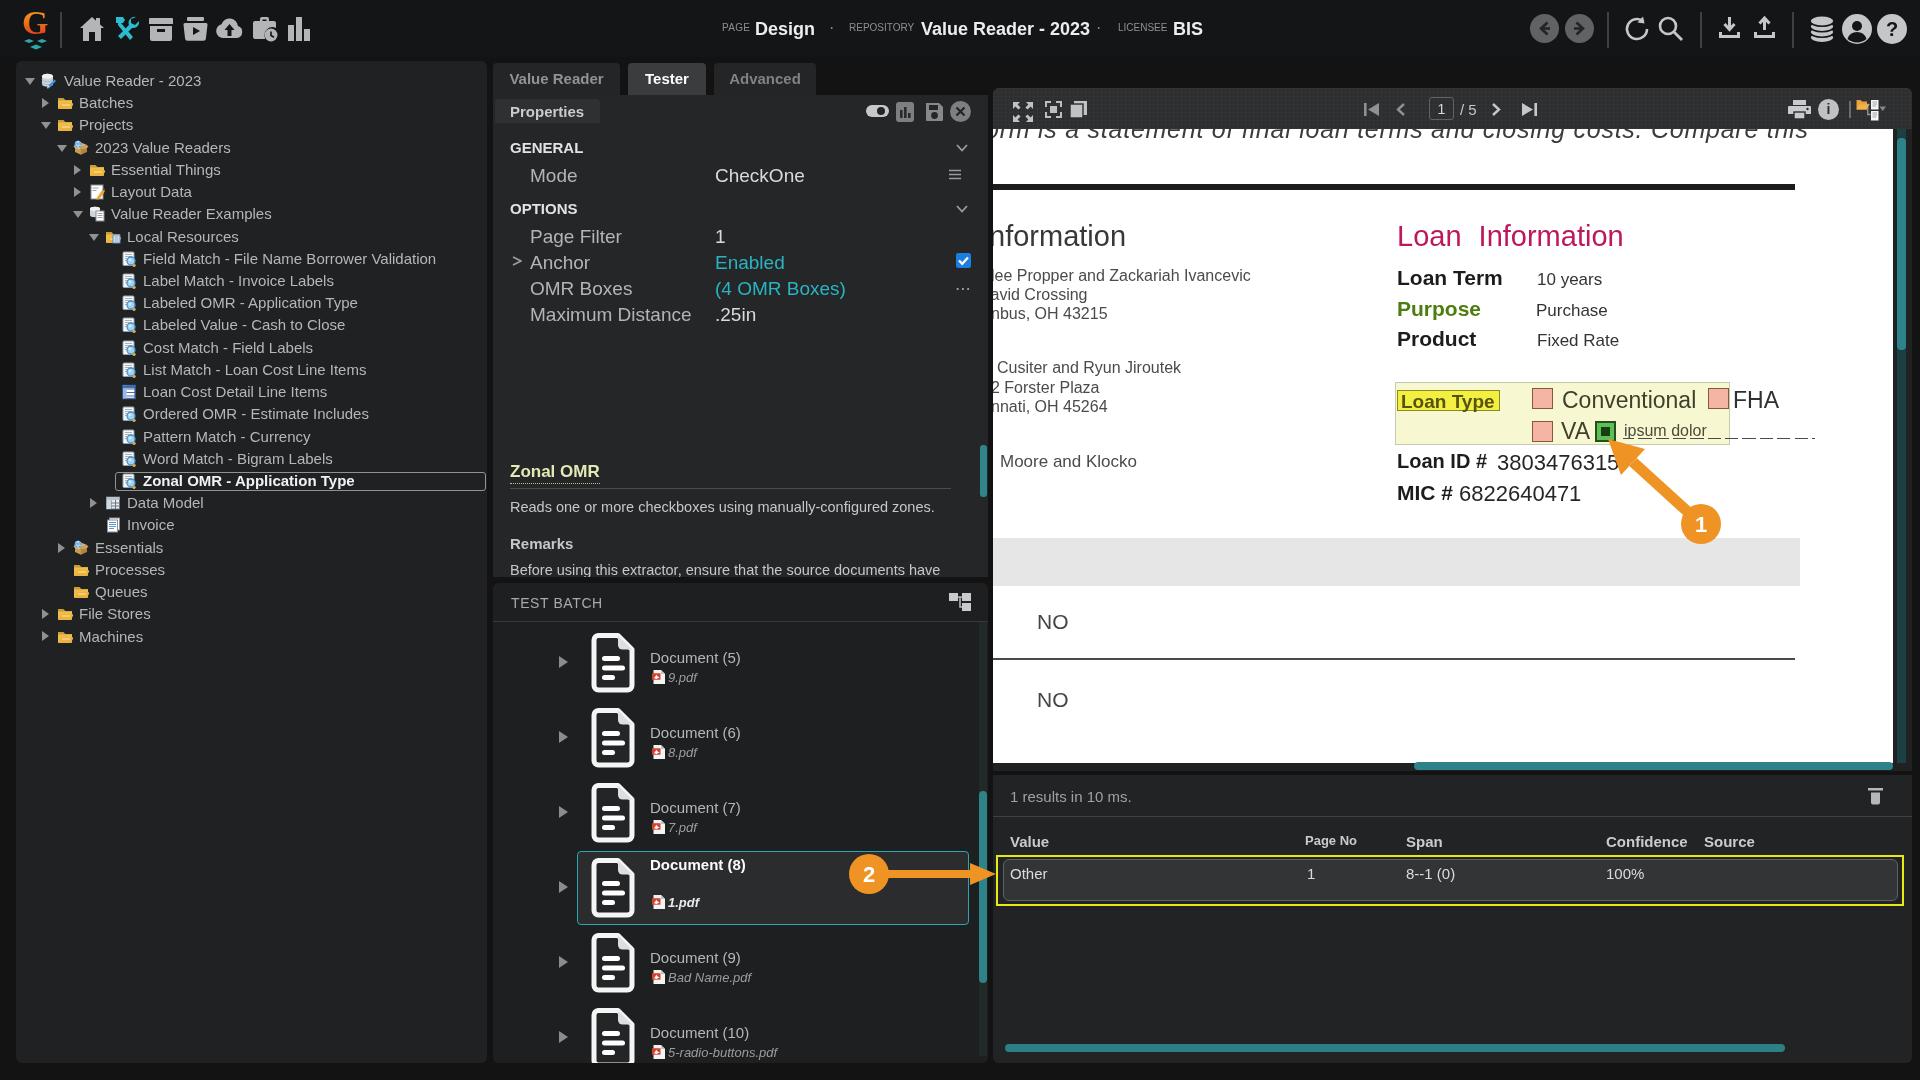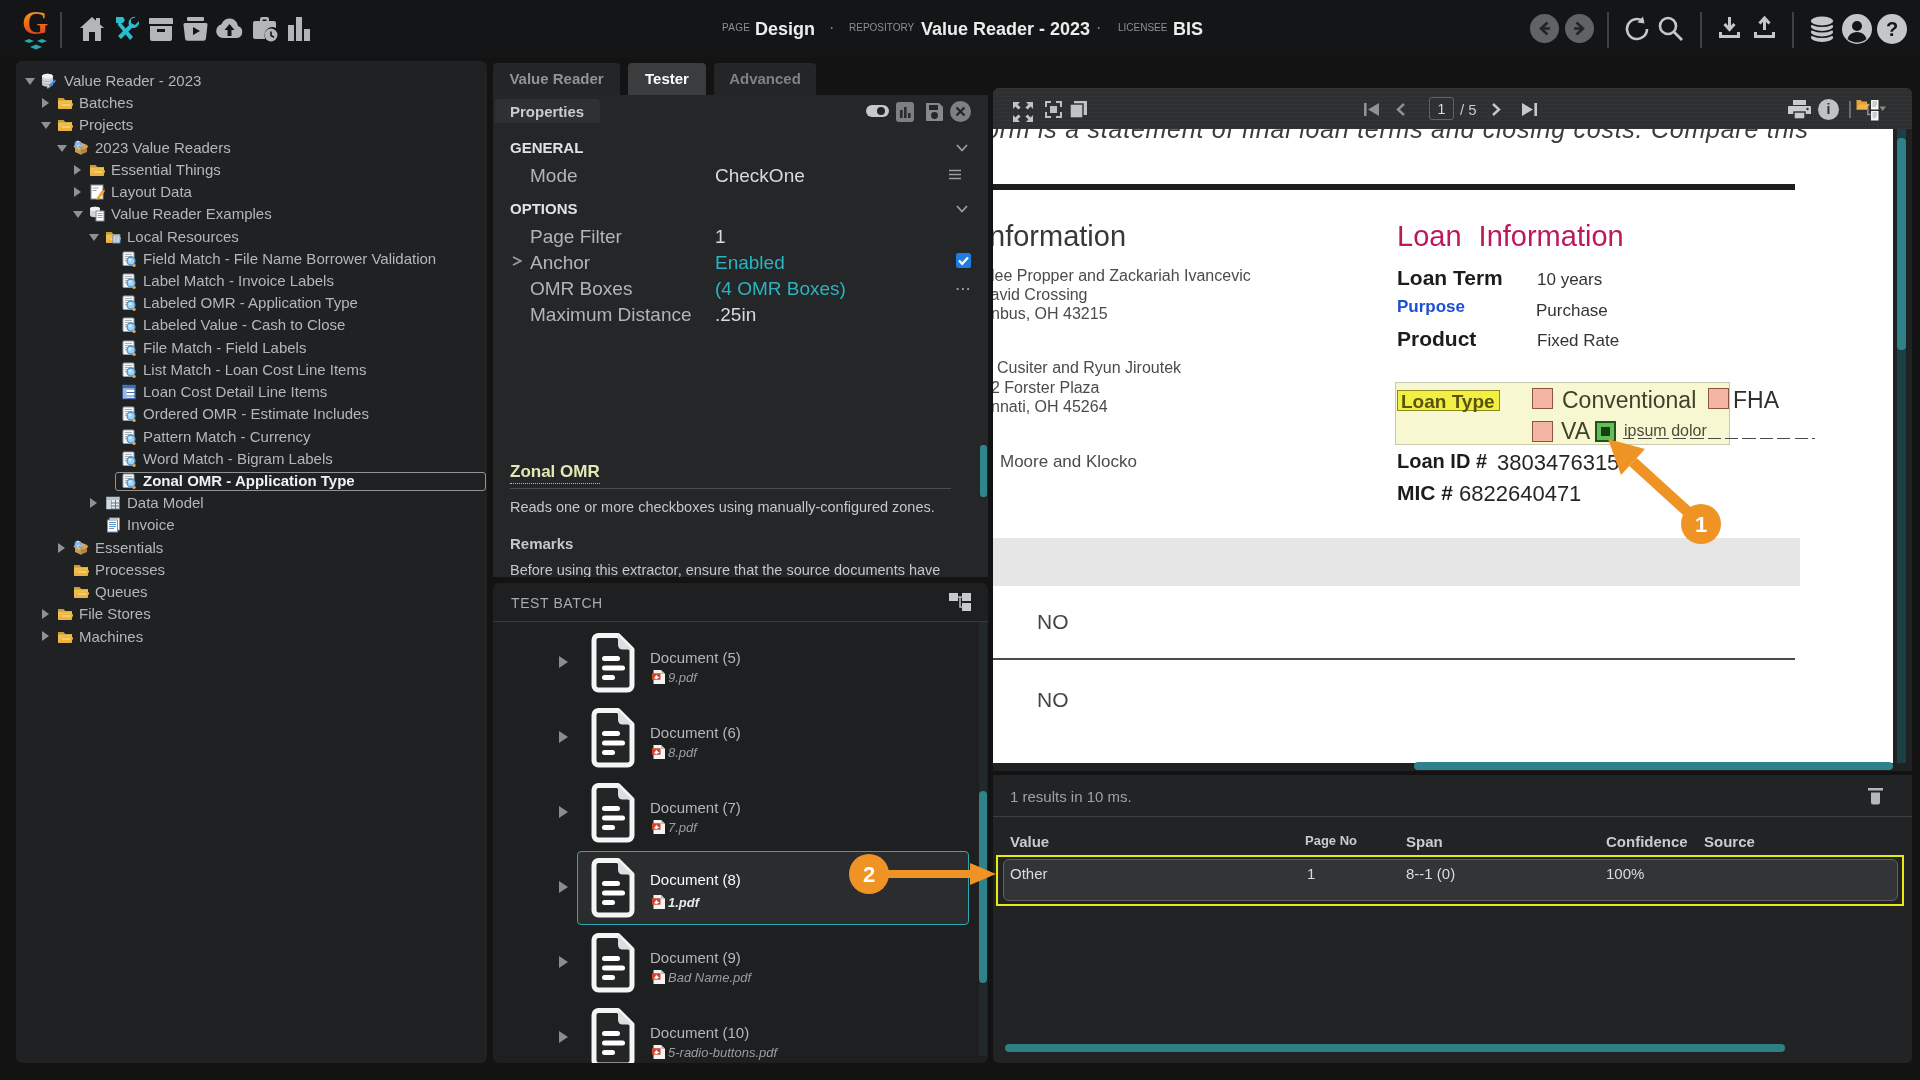--- a/index.html
+++ b/index.html
@@ -247,21 +247,21 @@
         <use href="#sym-extract"></use>
       </svg>
 <div class="trow" style="left:127px;top:231.2px">Labeled OMR - Application Type</div>
 <svg class="tic" style="left:105px;top:256px" viewBox="0 0 16 16">
         <use href="#sym-extract"></use>
       </svg>
 <div class="trow" style="left:127px;top:253.4px">Labeled Value - Cash to Close</div>
 <svg class="tic" style="left:105px;top:279px" viewBox="0 0 16 16">
         <use href="#sym-extract"></use>
       </svg>
-<div class="trow" style="left:127px;top:275.6px">File Match - Field Labels</div>
+<div class="trow" style="left:127px;top:275.6px">Cost Match - Field Labels</div>
 <svg class="tic" style="left:105px;top:301px" viewBox="0 0 16 16">
         <use href="#sym-extract"></use>
       </svg>
 <div class="trow" style="left:127px;top:297.9px">List Match - Loan Cost Line Items</div>
 <svg class="tic" style="left:105px;top:323px" viewBox="0 0 16 16">
         <use href="#sym-bluegrid"></use>
       </svg>
 <div class="trow" style="left:127px;top:320.1px">Loan Cost Detail Line Items</div>
 <svg class="tic" style="left:105px;top:345px" viewBox="0 0 16 16">
         <use href="#sym-extract"></use>
@@ -434,21 +434,21 @@
 <div class="bi-title" style="left:157px;top:216px;">Document (7)</div>
 <svg class="ab" style="left:159px;top:237px" width="13" height="14" viewBox="0 0 13 14">
         <use href="#sym-pdf"></use>
       </svg>
 <div class="bi-file" style="left:175px;top:237px;">7.pdf</div>
 <div class="ab" style="left:84px;top:268px;width:392px;height:74px;background:#2a2c2d;border:1.5px solid #2aa6b4;border-radius:4px"></div>
 <div class="ab" style="left:66px;top:298px;width:0;height:0;border-left:9px solid #8a8c8e;border-top:6.5px solid transparent;border-bottom:6.5px solid transparent"></div>
 <svg class="ab" style="left:98px;top:275px" width="46" height="60" viewBox="0 0 46 60">
         <use href="#sym-bigdoc"></use>
       </svg>
-<div class="bi-title" style="left:157px;top:288px;font-weight:normal;color:#fafbfb">Document (8)</div>
+<div class="bi-title" style="left:157px;top:273px;font-weight:bold;color:#fafbfb">Document (8)</div>
 <svg class="ab" style="left:159px;top:312px" width="13" height="14" viewBox="0 0 13 14">
         <use href="#sym-pdf"></use>
       </svg>
 <div class="bi-file" style="left:175px;top:312px;font-weight:bold;color:#e8eaeb">1.pdf</div>
 <div class="ab" style="left:66px;top:373px;width:0;height:0;border-left:9px solid #8a8c8e;border-top:6.5px solid transparent;border-bottom:6.5px solid transparent"></div>
 <svg class="ab" style="left:98px;top:350px" width="46" height="60" viewBox="0 0 46 60">
         <use href="#sym-bigdoc"></use>
       </svg>
 <div class="bi-title" style="left:157px;top:366px;">Document (9)</div>
 <svg class="ab" style="left:159px;top:387px" width="13" height="14" viewBox="0 0 13 14">
@@ -532,21 +532,21 @@
   <div class="doc" style="left:-2px;top:138px;font-size:16px;color:#4b4b4b">lee Propper and Zackariah Ivancevic</div>
   <div class="doc" style="left:-14px;top:157px;font-size:16px;color:#4b4b4b">David Crossing</div>
   <div class="doc" style="left:-2px;top:176px;font-size:16px;color:#4b4b4b">nbus, OH 43215</div>
   <div class="doc" style="left:4px;top:230px;font-size:16px;color:#4b4b4b">Cusiter and Ryun Jiroutek</div>
   <div class="doc" style="left:-2px;top:250px;font-size:16px;color:#4b4b4b">2 Forster Plaza</div>
   <div class="doc" style="left:-2px;top:269px;font-size:16px;color:#4b4b4b">nnati, OH 45264</div>
   <div class="doc" style="left:7px;top:323px;font-size:17px;color:#4b4b4b">Moore and Klocko</div>
   <div class="doc" style="left:404px;top:91px;font-size:29px;color:#be185d;word-spacing:9px">Loan Information</div>
   <div class="doc" style="left:404px;top:137px;font-size:21px;font-weight:bold;color:#1c1c1c">Loan Term</div>
   <div class="doc" style="left:544px;top:141px;font-size:17px;color:#333">10 years</div>
-  <div class="doc" style="left:404px;top:168px;font-size:17px;font-weight:bold;color:#1d4ed8">Purpose</div>
+  <div class="doc" style="left:404px;top:168px;font-size:21px;font-weight:bold;color:#4d7c0f">Purpose</div>
   <div class="doc" style="left:543px;top:172px;font-size:17px;color:#333">Purchase</div>
   <div class="doc" style="left:404px;top:198px;font-size:21px;font-weight:bold;color:#1c1c1c">Product</div>
   <div class="doc" style="left:544px;top:202px;font-size:17px;color:#333">Fixed Rate</div>
 
   <div class="ab" style="left:402px;top:253px;width:335px;height:63px;background:#f7f7d2;border:1px solid #c9c9ad"></div>
   <div class="ab" style="left:404px;top:261px;width:103px;height:21px;background:#f2ee42;border:1.5px solid #8a8a20"></div>
   <div class="doc" style="left:408px;top:262px;font-size:19px;font-weight:bold;color:#55530f">Loan Type</div>
   <div class="ab" style="left:539px;top:259px;width:21px;height:21px;background:#f4b5a4;border:1.5px solid #8c5443"></div>
   <div class="doc" style="left:569px;top:258px;font-size:23px;color:#3f3f2c">Conventional</div>
   <div class="ab" style="left:715px;top:259px;width:21px;height:21px;background:#f4b5a4;border:1.5px solid #8c5443"></div>

